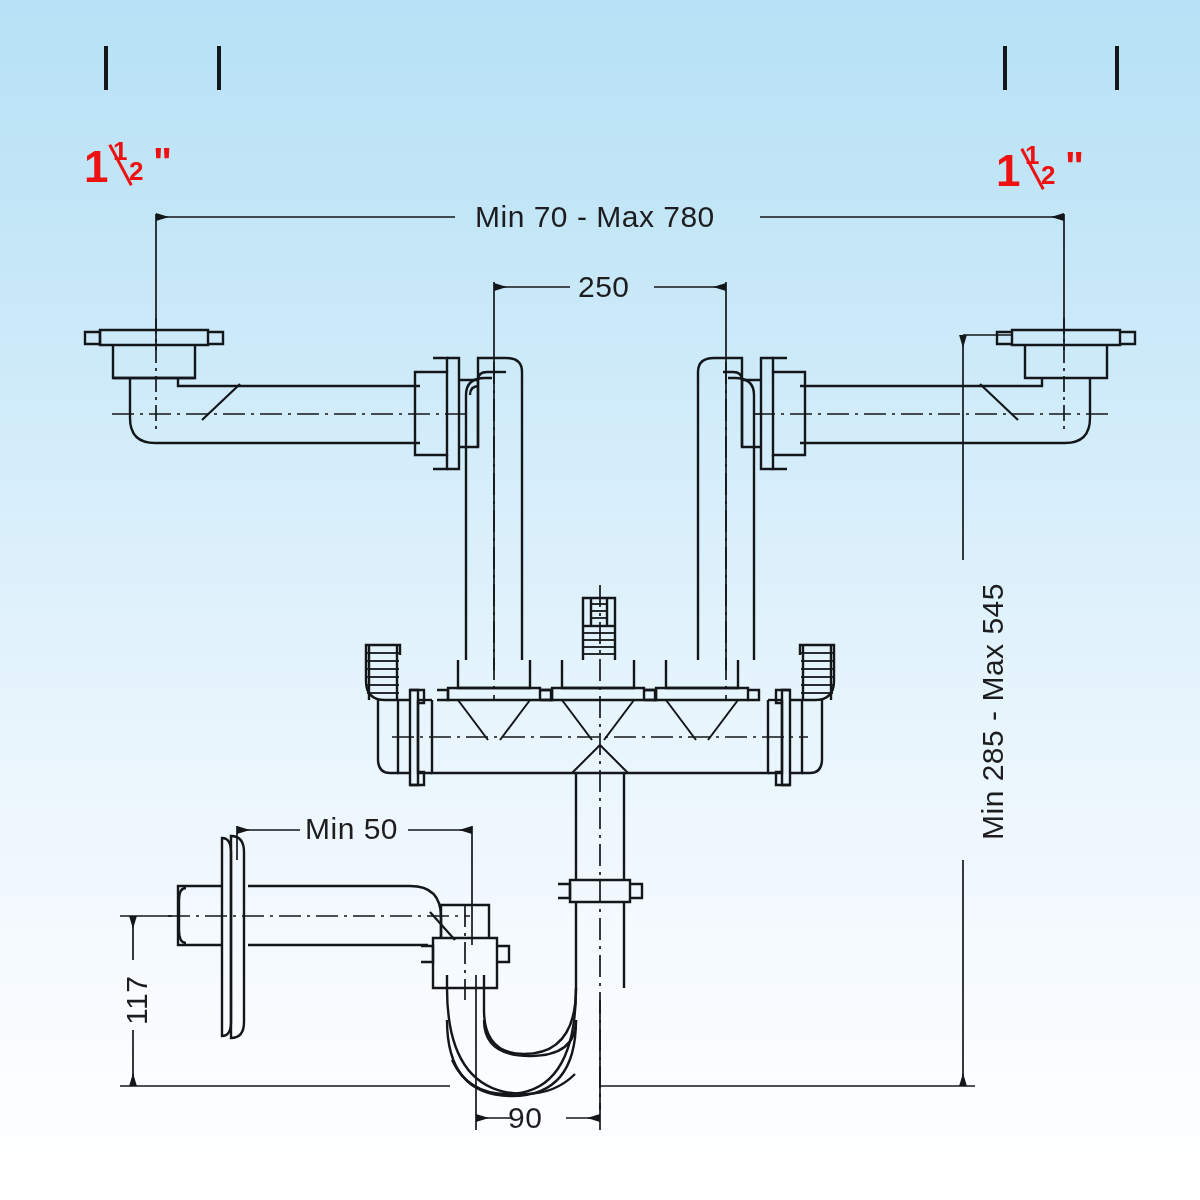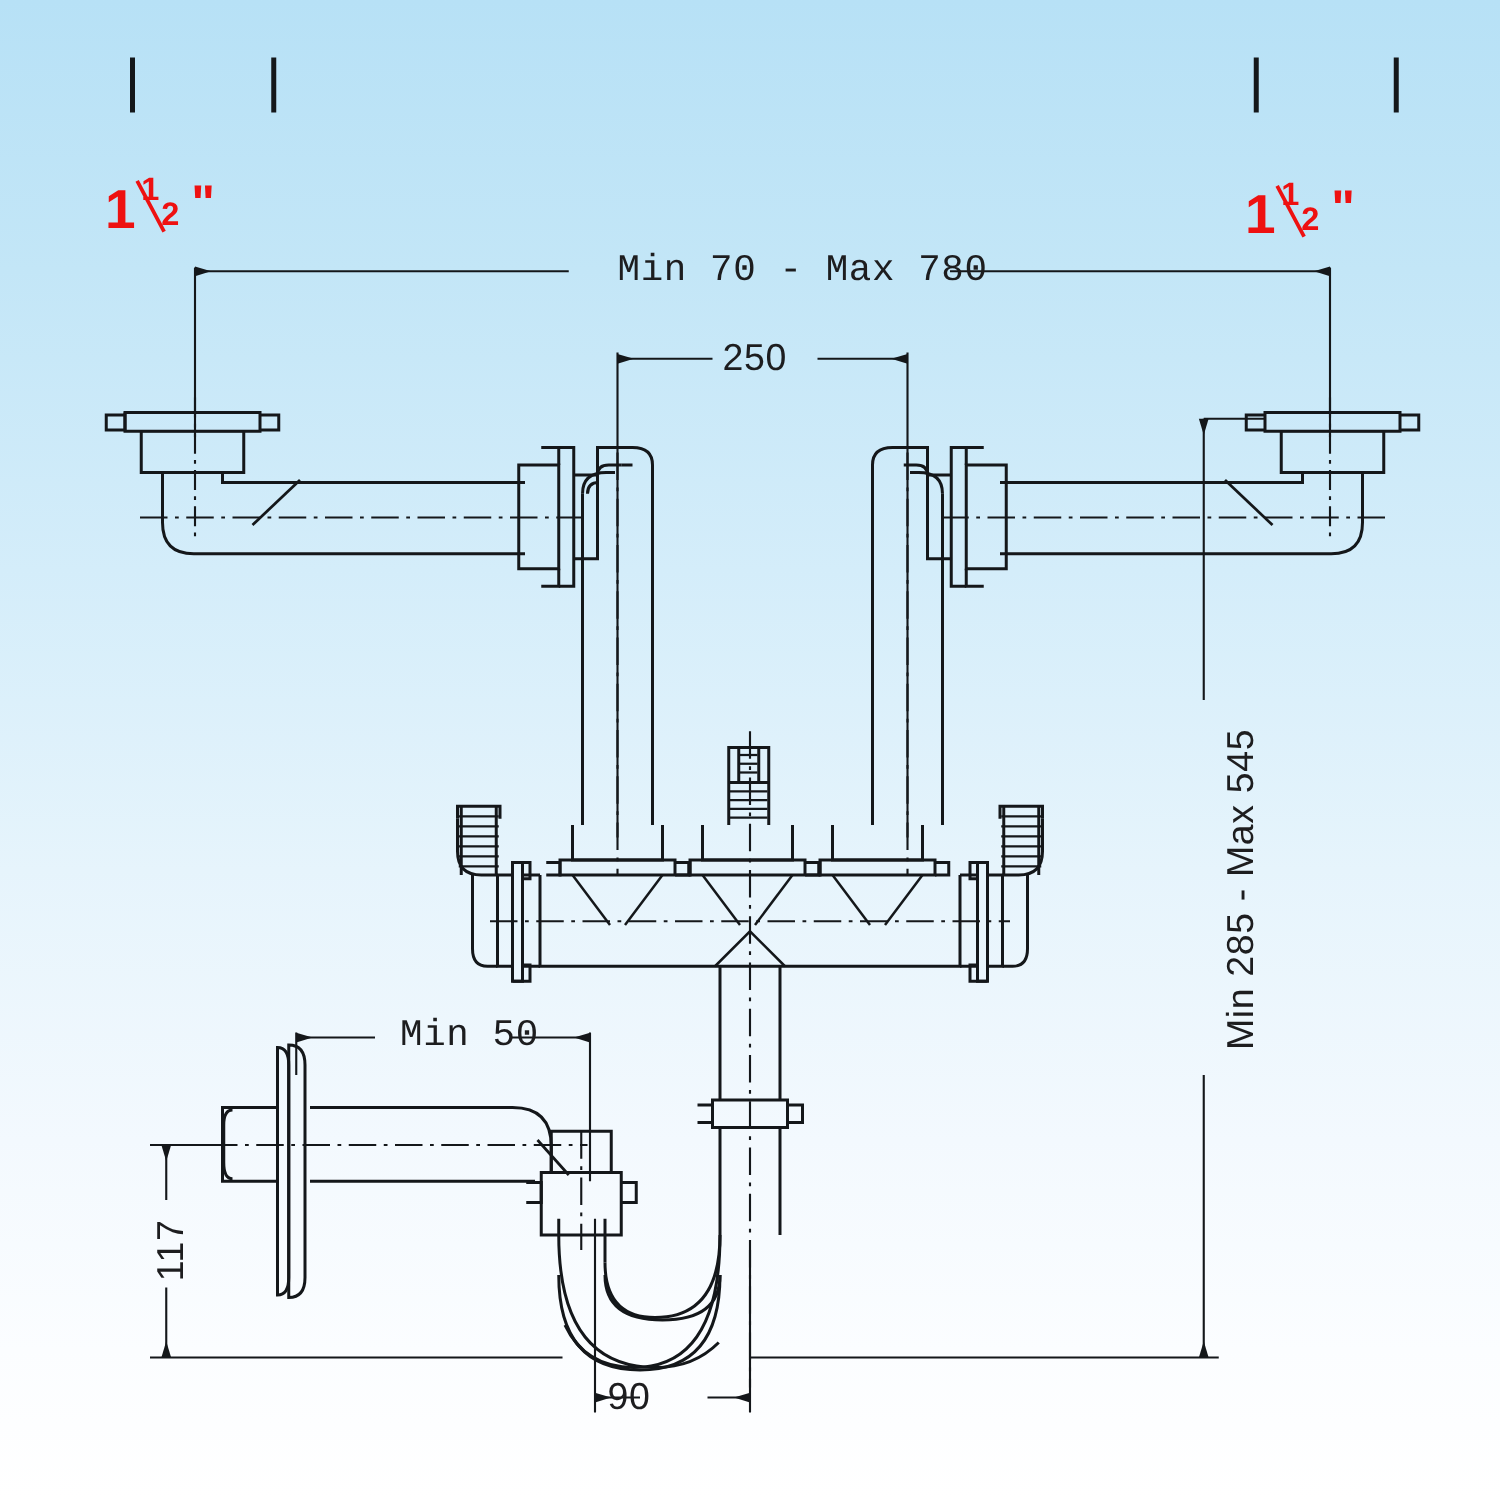--- a/index.html
+++ b/index.html
@@ -364,25 +364,25 @@
 
   <div class="red-label" style="left:996px; top:146px;">
     <span class="whole">1</span>
     <span class="frac">
       <span class="num">1</span>
       <span class="bar"></span>
       <span class="den">2</span>
     </span><span class="inch">"</span>
   </div>
 
-  <div class="dim-text" style="left:494px; top:200px;font-family:Liberation Mono, monospace;">Min 70 - Max 780</div>
+  <div class="dim-text" style="left:475px; top:200px;">Min 70 - Max 780</div>
 
   <div class="dim-text" style="left:578px; top:270px;">250</div>
 
   <div class="dim-text vert-text" style="left:976px; top:840px; transform: rotate(-90deg);">Min 285 - Max 545</div>
 
-  <div class="dim-text" style="left:320px; top:812px;font-family:Liberation Mono, monospace;">Min 50</div>
+  <div class="dim-text" style="left:305px; top:812px;">Min 50</div>
 
   <div class="dim-text vert-text" style="left:120px; top:1025px; transform: rotate(-90deg);">117</div>
 
-  <div class="dim-text" style="left:486px; top:1101px;text-align:center;">90</div>
+  <div class="dim-text" style="left:508px; top:1101px;text-align:center;">90</div>
 
 </div>
 
 </body></html>

